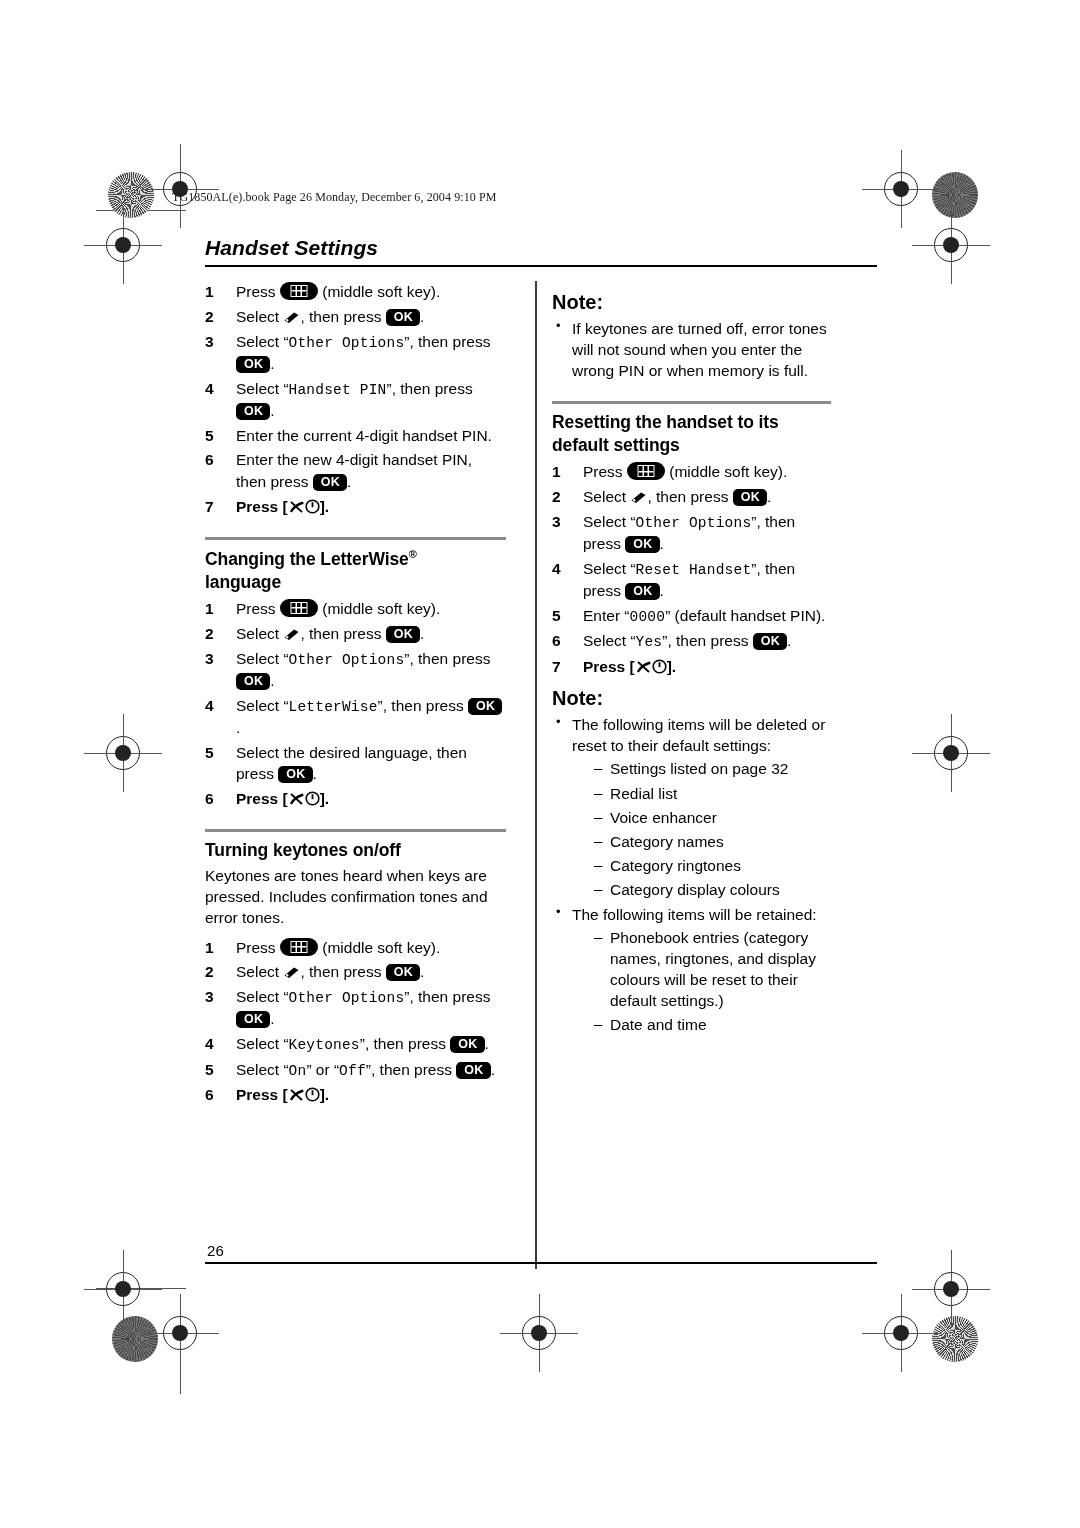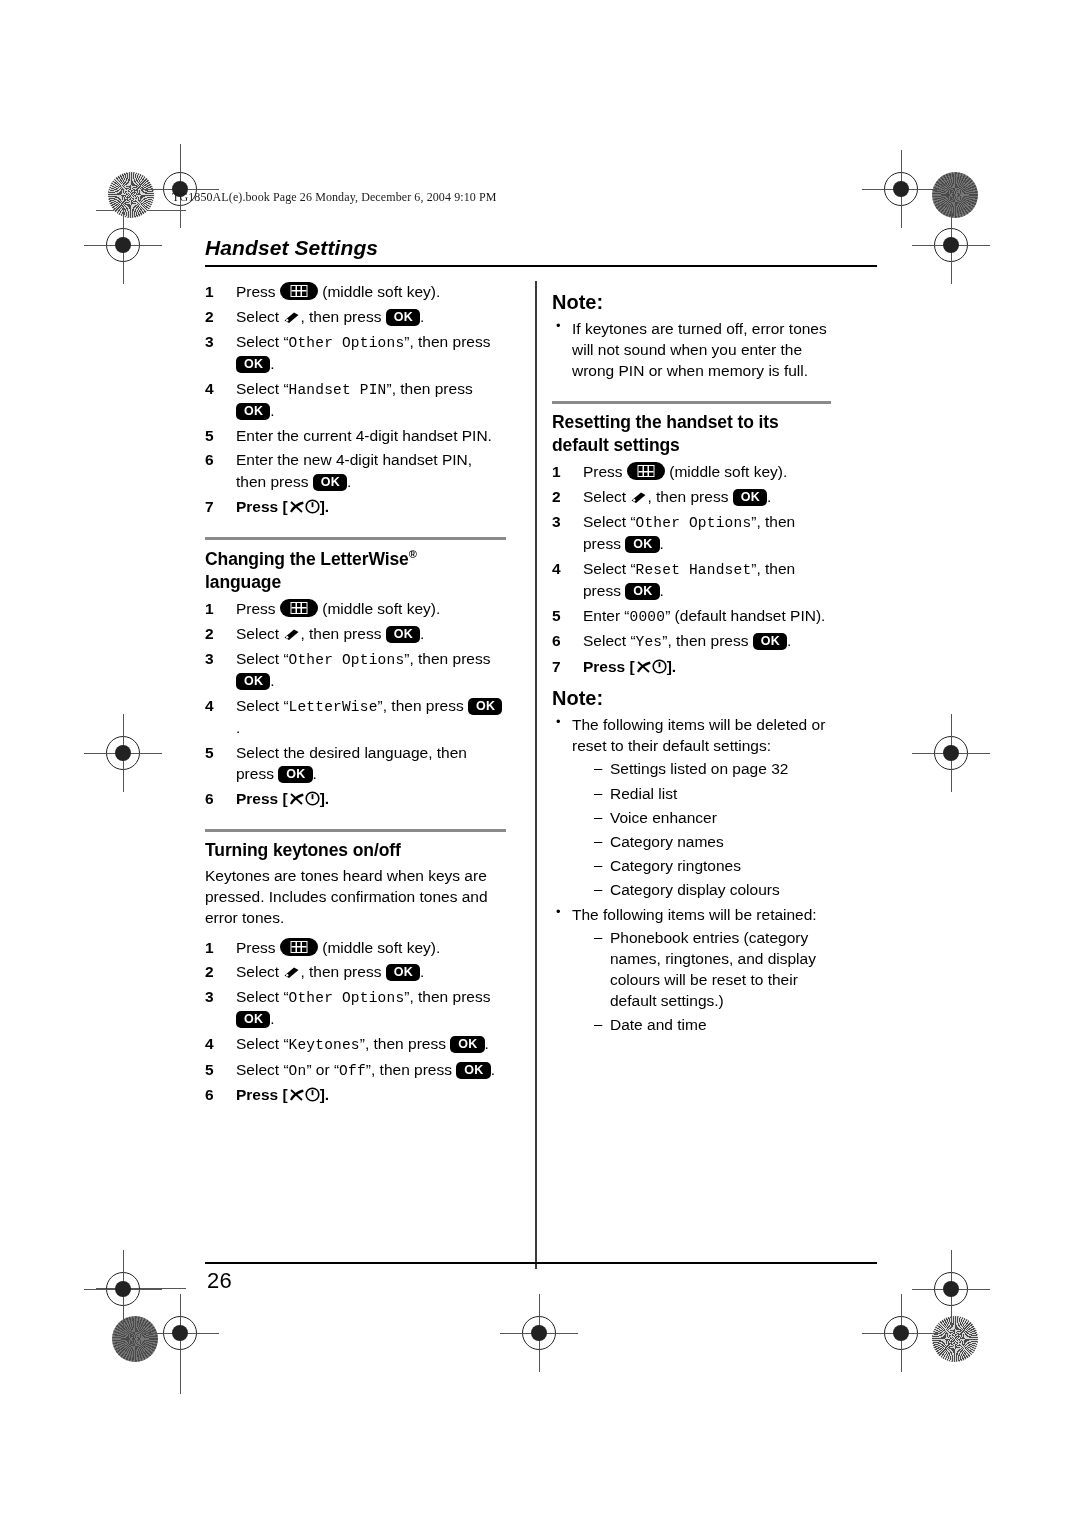--- a/index.html
+++ b/index.html
@@ -265,22 +265,22 @@
     position: absolute;
     left: 205px;
     top: 1262px;
     width: 672px;
     height: 2px;
     background: #000;
   }
   .page-num {
     position: absolute;
     left: 207px;
-    top: 1268px;
-    font-size: 22px;
+    top: 1242px;
+    font-size: 15px;
     letter-spacing: .2px;
   }
 </style>
 </head>
 <body>
 
 <div class="cropline v mark" style="left:180px; top:144px; height:64px;"></div>
 <div class="cropline v mark" style="left:180px; top:1330px; height:64px;"></div>
 <div class="cropline h mark" style="left:96px; top:210px; width:90px;"></div>
 <div class="cropline h mark" style="left:96px; top:1288px; width:90px;"></div>

